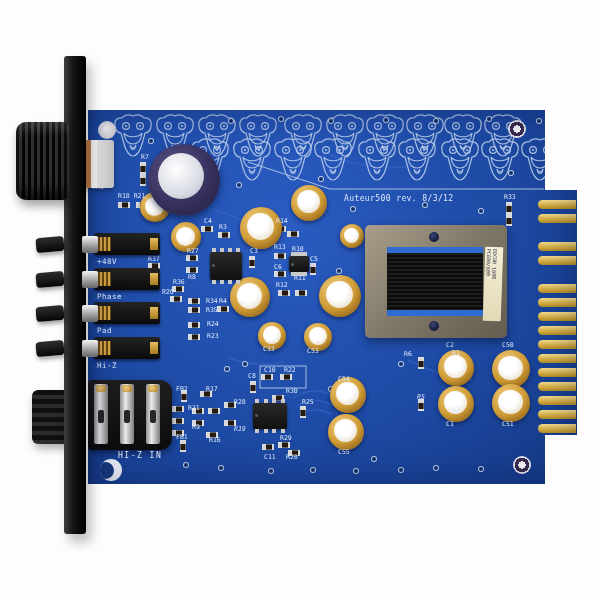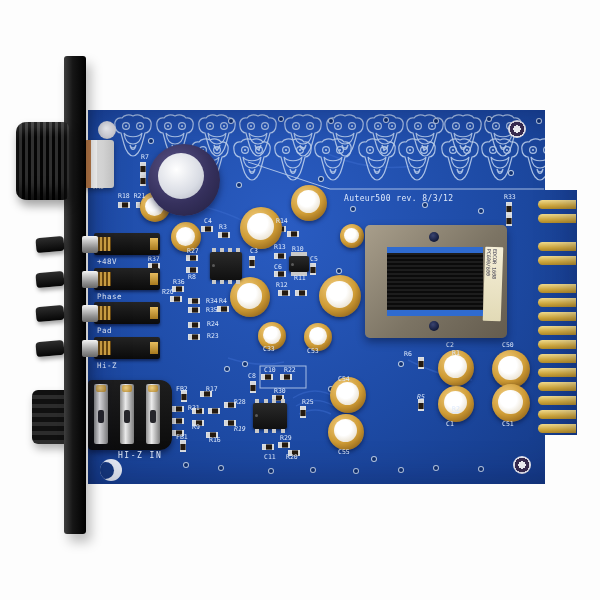--- a/index.html
+++ b/index.html
@@ -342,21 +342,21 @@
         <div class="slk" style="position: absolute; left: 131px; top: 188px;">R4</div>
         <div class="slk" style="position: absolute; left: 175px; top: 236px;">C33</div>
         <div class="slk" style="position: absolute; left: 219px; top: 238px;">C53</div>
         <div class="slk" style="position: absolute; left: 88px; top: 276px;">FB2</div>
         <div class="slk" style="position: absolute; left: 118px; top: 276px;">R17</div>
         <div class="slk" style="position: absolute; left: 100px; top: 295px;">R31</div>
         <div class="slk" style="position: absolute; left: 146px; top: 289px;">R28</div>
         <div class="slk" style="position: absolute; left: 176px; top: 257px;">C10</div>
         <div class="slk" style="position: absolute; left: 196px; top: 257px;">R22</div>
         <div class="slk" style="position: absolute; left: 160px; top: 263px;">C8</div>
-        <div class="slk" style="position: absolute; left: 186px; top: 278px;">R30</div>
+        <div class="slk" style="position: absolute; left: 198px; top: 278px;">R30</div>
         <div class="slk" style="position: absolute; left: 214px; top: 289px;">R25</div>
         <div class="slk" style="position: absolute; left: 104px; top: 314px;">R9</div>
         <div class="slk" style="position: absolute; left: 146px; top: 316px; font-style: italic;">R19</div>
         <div class="slk" style="position: absolute; left: 121px; top: 327px;">R16</div>
         <div class="slk" style="position: absolute; left: 88px; top: 324px;">FB1</div>
         <div class="slk" style="position: absolute; left: 176px; top: 344px;">C11</div>
         <div class="slk" style="position: absolute; left: 192px; top: 325px;">R29</div>
         <div class="slk" style="position: absolute; left: 198px; top: 344px;">R20</div>
         <div class="slk" style="position: absolute; left: 250px; top: 266px;">C54</div>
         <div class="slk" style="position: absolute; left: 250px; top: 339px;">C55</div>

